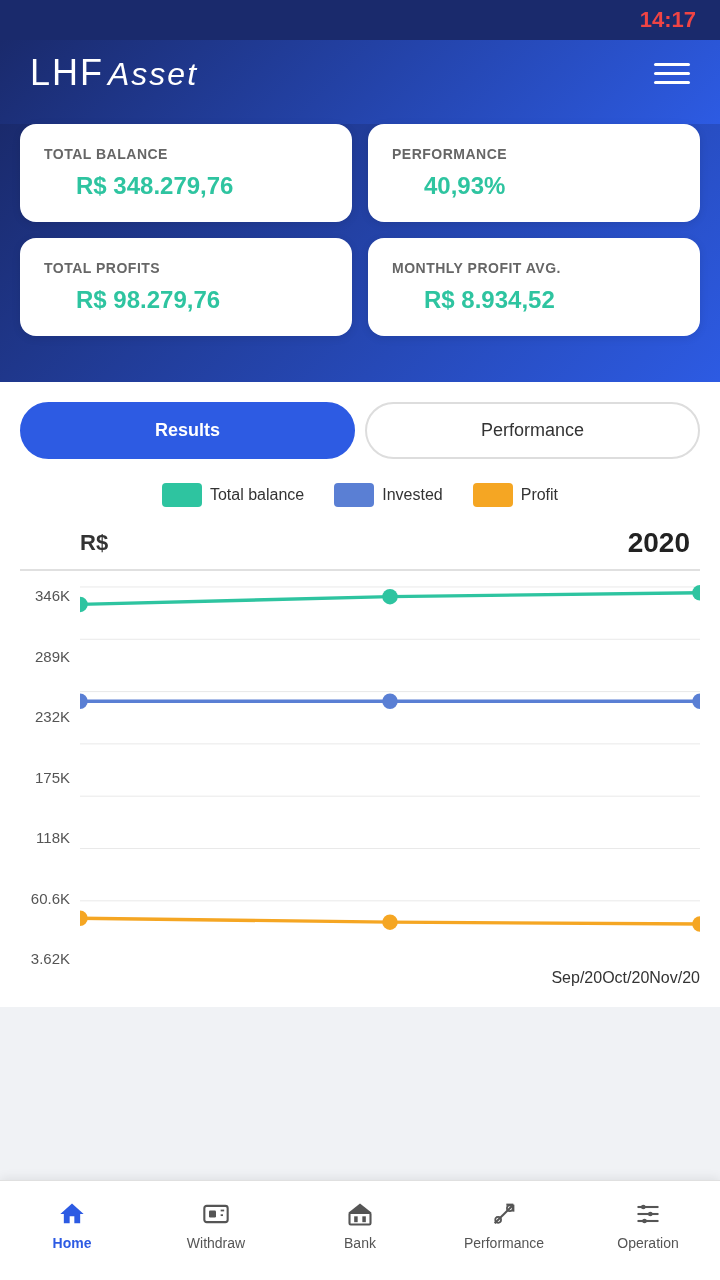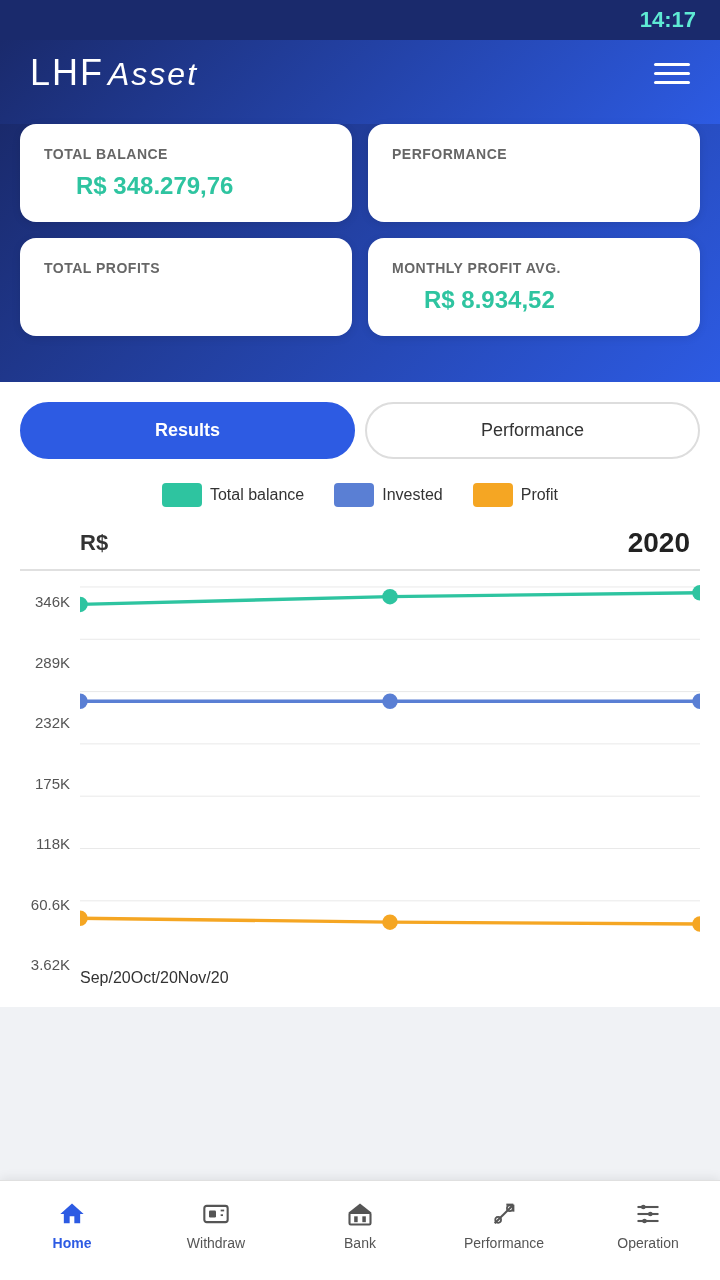--- a/index.html
+++ b/index.html
@@ -16,21 +16,21 @@
     
     .status-bar {
       background: #1a2a6c;
       height: 40px;
       display: flex;
       align-items: center;
       justify-content: flex-end;
       padding-right: 24px;
     }
     .status-bar-time {
-      color: #5eead4;
+      color: #ef4444;
       font-size: 22px;
       font-weight: 600;
       text-align: right;
     }
 
     
     .header {
       background: linear-gradient(135deg, #1a2a6c 0%, #2d5be3 100%);
       padding: 12px 30px 30px 30px;
       display: flex;
@@ -177,41 +177,41 @@
       background: #e0e0e0;
       margin: 0 0 10px 0;
     }
     .chart-svg-wrapper {
       position: relative;
       padding-left: 60px;
     }
     .y-labels {
       position: absolute;
       left: 0;
-      top: 12px;
+      top: 6px;
       height: 380px;
       display: flex;
       flex-direction: column;
       justify-content: space-between;
       align-items: flex-end;
       width: 58px;
       padding-right: 8px;
     }
     .y-label {
       font-size: 15px;
       color: #555;
       font-weight: 400;
     }
     .chart-svg {
       width: 100%;
       display: block;
     }
     .x-labels {
       display: flex;
-      justify-content: flex-start;
+      justify-content: flex-end;
       padding: 8px 0 0 0;
     }
     .x-label {
       font-size: 16px;
       color: #333;
       font-weight: 400;
       text-align: center;
     }
 
     
@@ -273,25 +273,27 @@
 </div>
 
 <div class="cards-section">
   <div class="cards-row">
     <div class="card">
       <div class="card-label">TOTAL BALANCE</div>
       <div class="card-value">R$ 348.279,76</div>
     </div>
     <div class="card">
       <div class="card-label">PERFORMANCE</div>
+      <div class="card-value">40,93%</div>
     </div>
   </div>
   <div class="cards-row">
     <div class="card">
       <div class="card-label">TOTAL PROFITS</div>
+      <div class="card-value">R$ 98.279,76</div>
     </div>
     <div class="card">
       <div class="card-label">MONTHLY PROFIT AVG.</div>
       <div class="card-value">R$ 8.934,52</div>
     </div>
   </div>
 </div>
 
 <div class="tabs-section">
   <div class="tabs-row">

